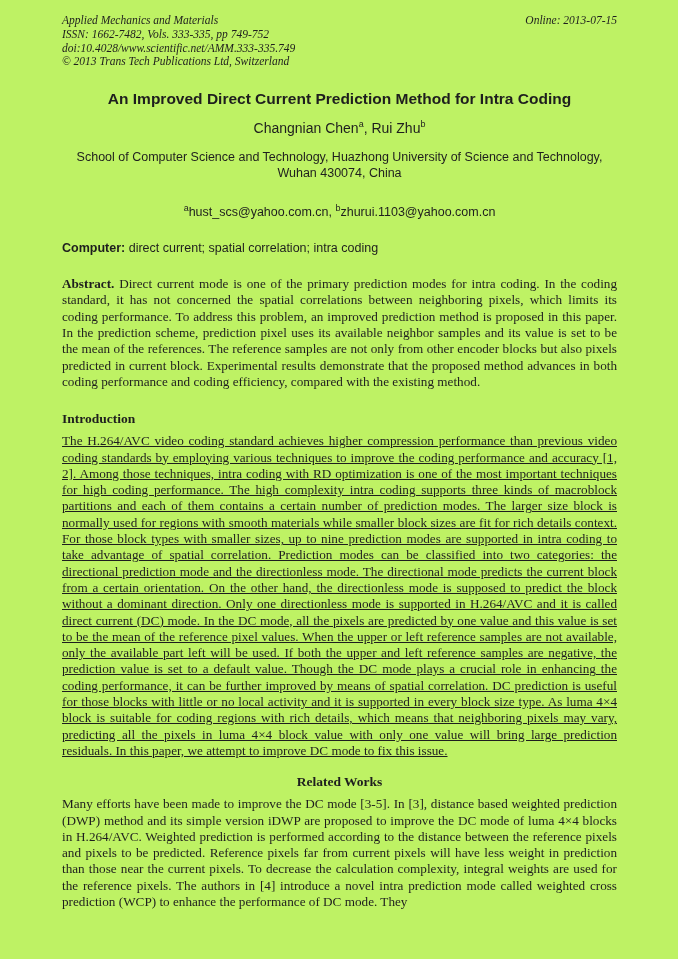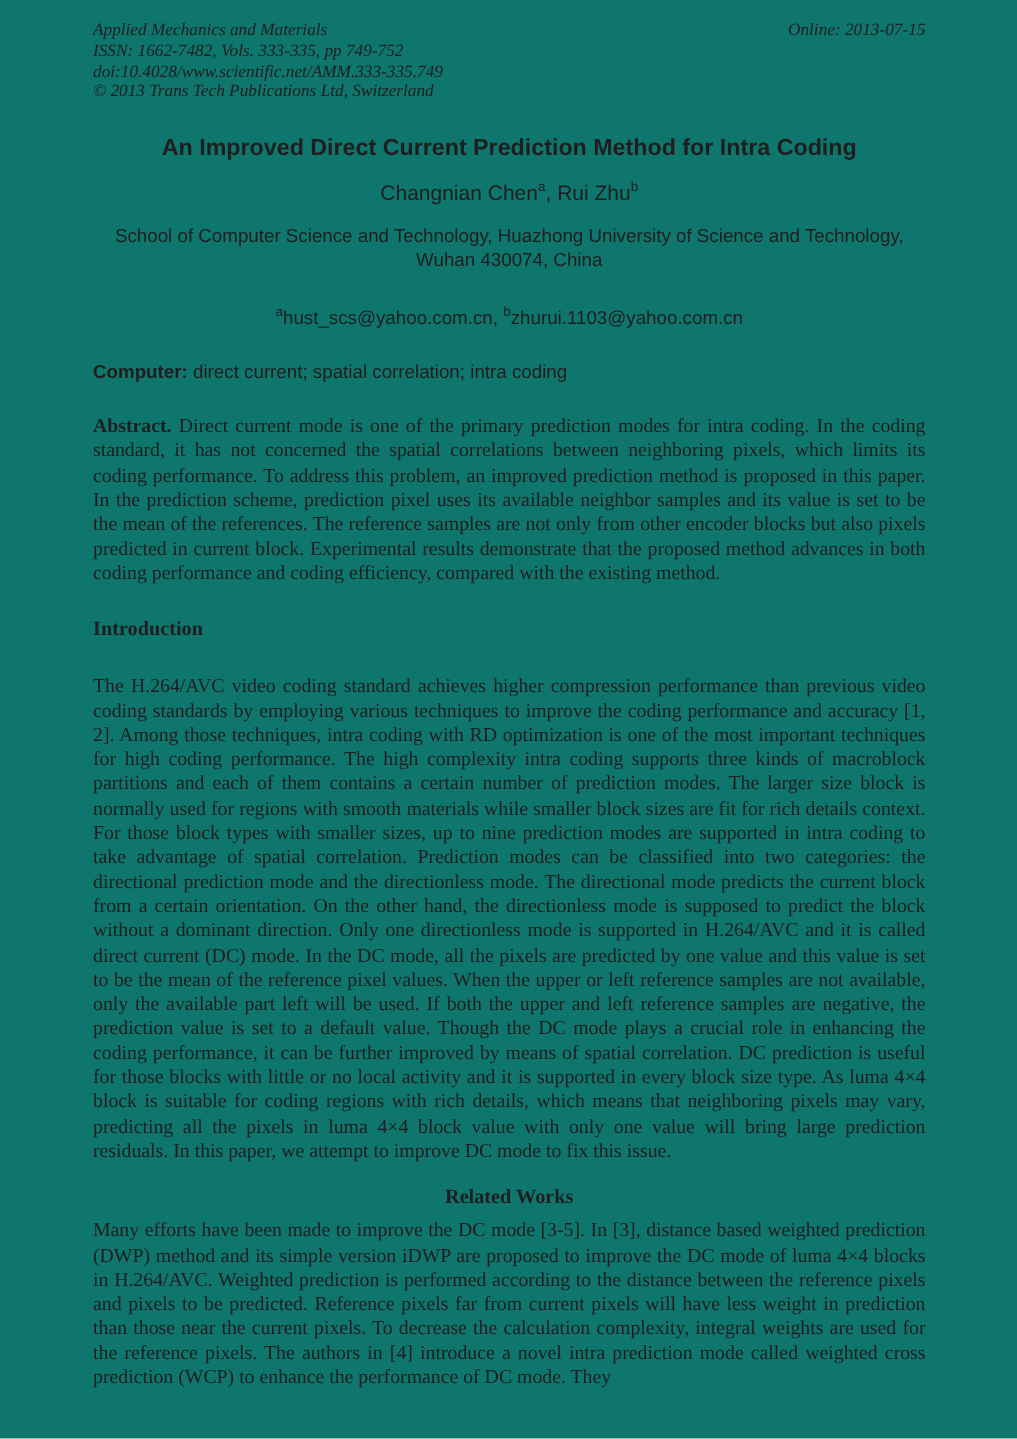--- a/index.html
+++ b/index.html
@@ -1,21 +1,21 @@
 <!DOCTYPE html>
 <html><head>
 <meta charset="utf-8">
 <style>
   html, body { margin: 0; padding: 0; background: #ffffff; }
   .page {
     position: relative;
     width: 678px;
     height: 959px;
     box-sizing: border-box;
-    background: #0f766e;
+    background: #bef264;
     color: #1e1e1e;
     padding: 14px 61px 0 62px;
     overflow: hidden;
   }
   
   .hdr {
     display: flex;
     justify-content: space-between;
     align-items: flex-start;
     font-family: "Liberation Serif", serif;
@@ -74,21 +74,21 @@
   }
   .abstract { margin-top: 20px; }
   .abstract .ab-label { font-weight: bold; }
   .section-heading {
     font-family: "Liberation Serif", serif;
     font-weight: bold;
     font-size: 13.5px;
     line-height: 17px;
   }
   .sec-intro .section-heading { margin-top: 20px; }
-  .sec-intro .section-body { margin-top: 22px; }
+  .sec-intro .section-body { margin-top: 6px; text-decoration: underline; }
   .sec-related .section-heading { margin-top: 14px; text-align: center; }
   .sec-related .section-body { margin-top: 6px; }
 </style>
 </head>
 <body>
 
 <div class="page">
 
   <div class="hdr">
     <div class="hdr-left">

